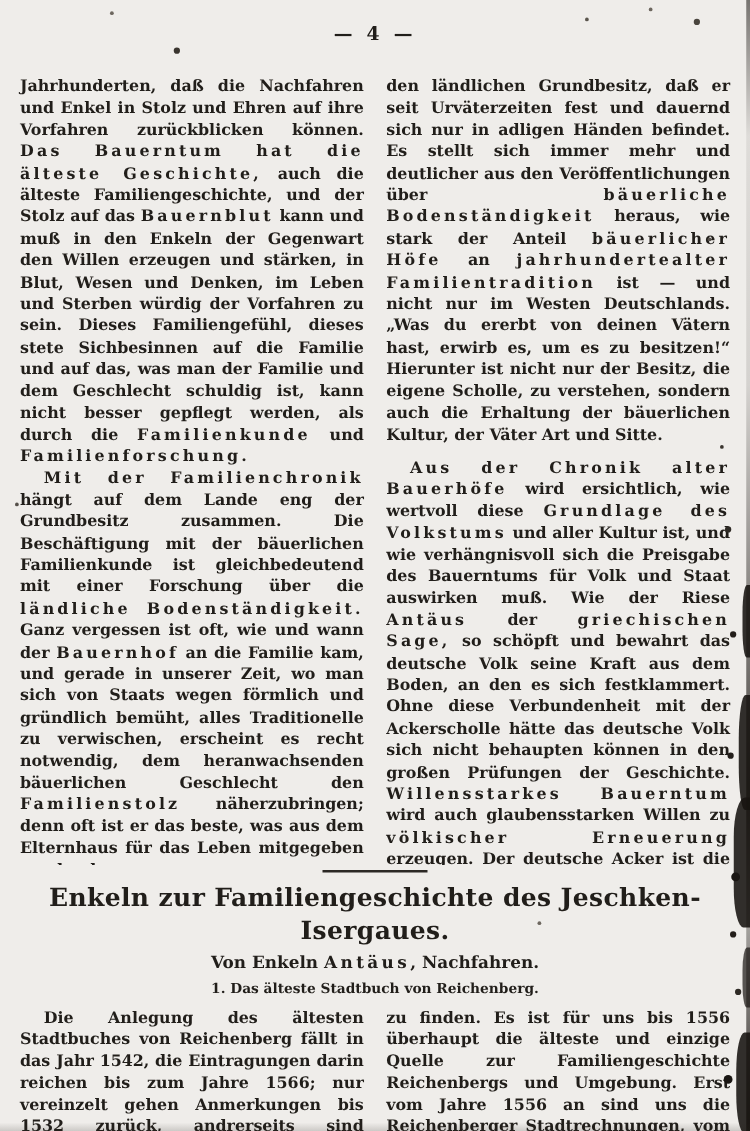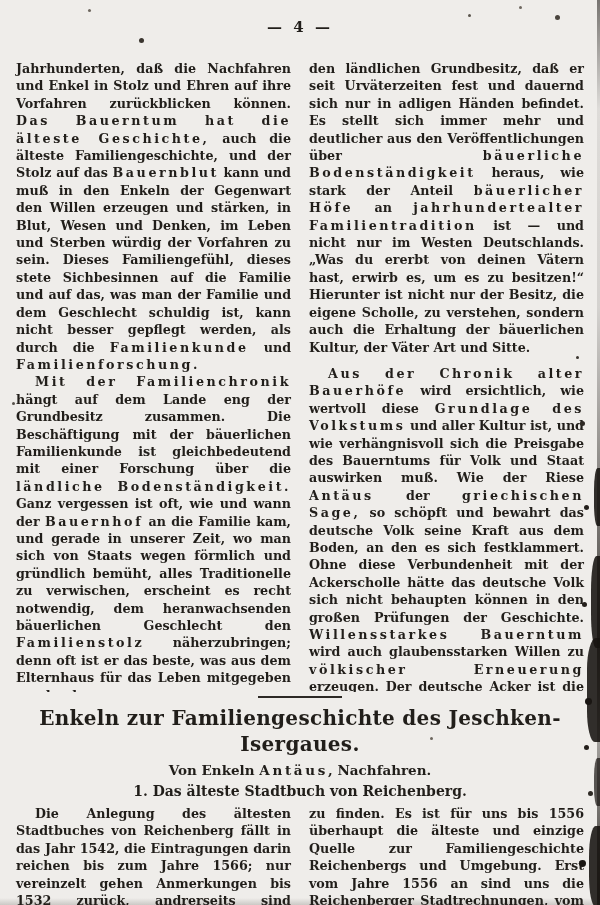--- a/index.html
+++ b/index.html
@@ -64,21 +64,21 @@
     text-align:center;
     font-weight:bold;
     font-size:13.5px;
     line-height:18px;
     margin-top:4px;
   }
   .article2-byline .para{text-indent:0;text-align:center;}
   .article2-section{
     text-align:center;
     font-weight:bold;
-    font-size:14px;
+    font-size:11px;
     line-height:18px;
     margin-top:3px;
   }
   .article2-cols{
     margin-top:5px;
     height:112px;
     overflow:hidden;
   }
   
   .edge-line{

